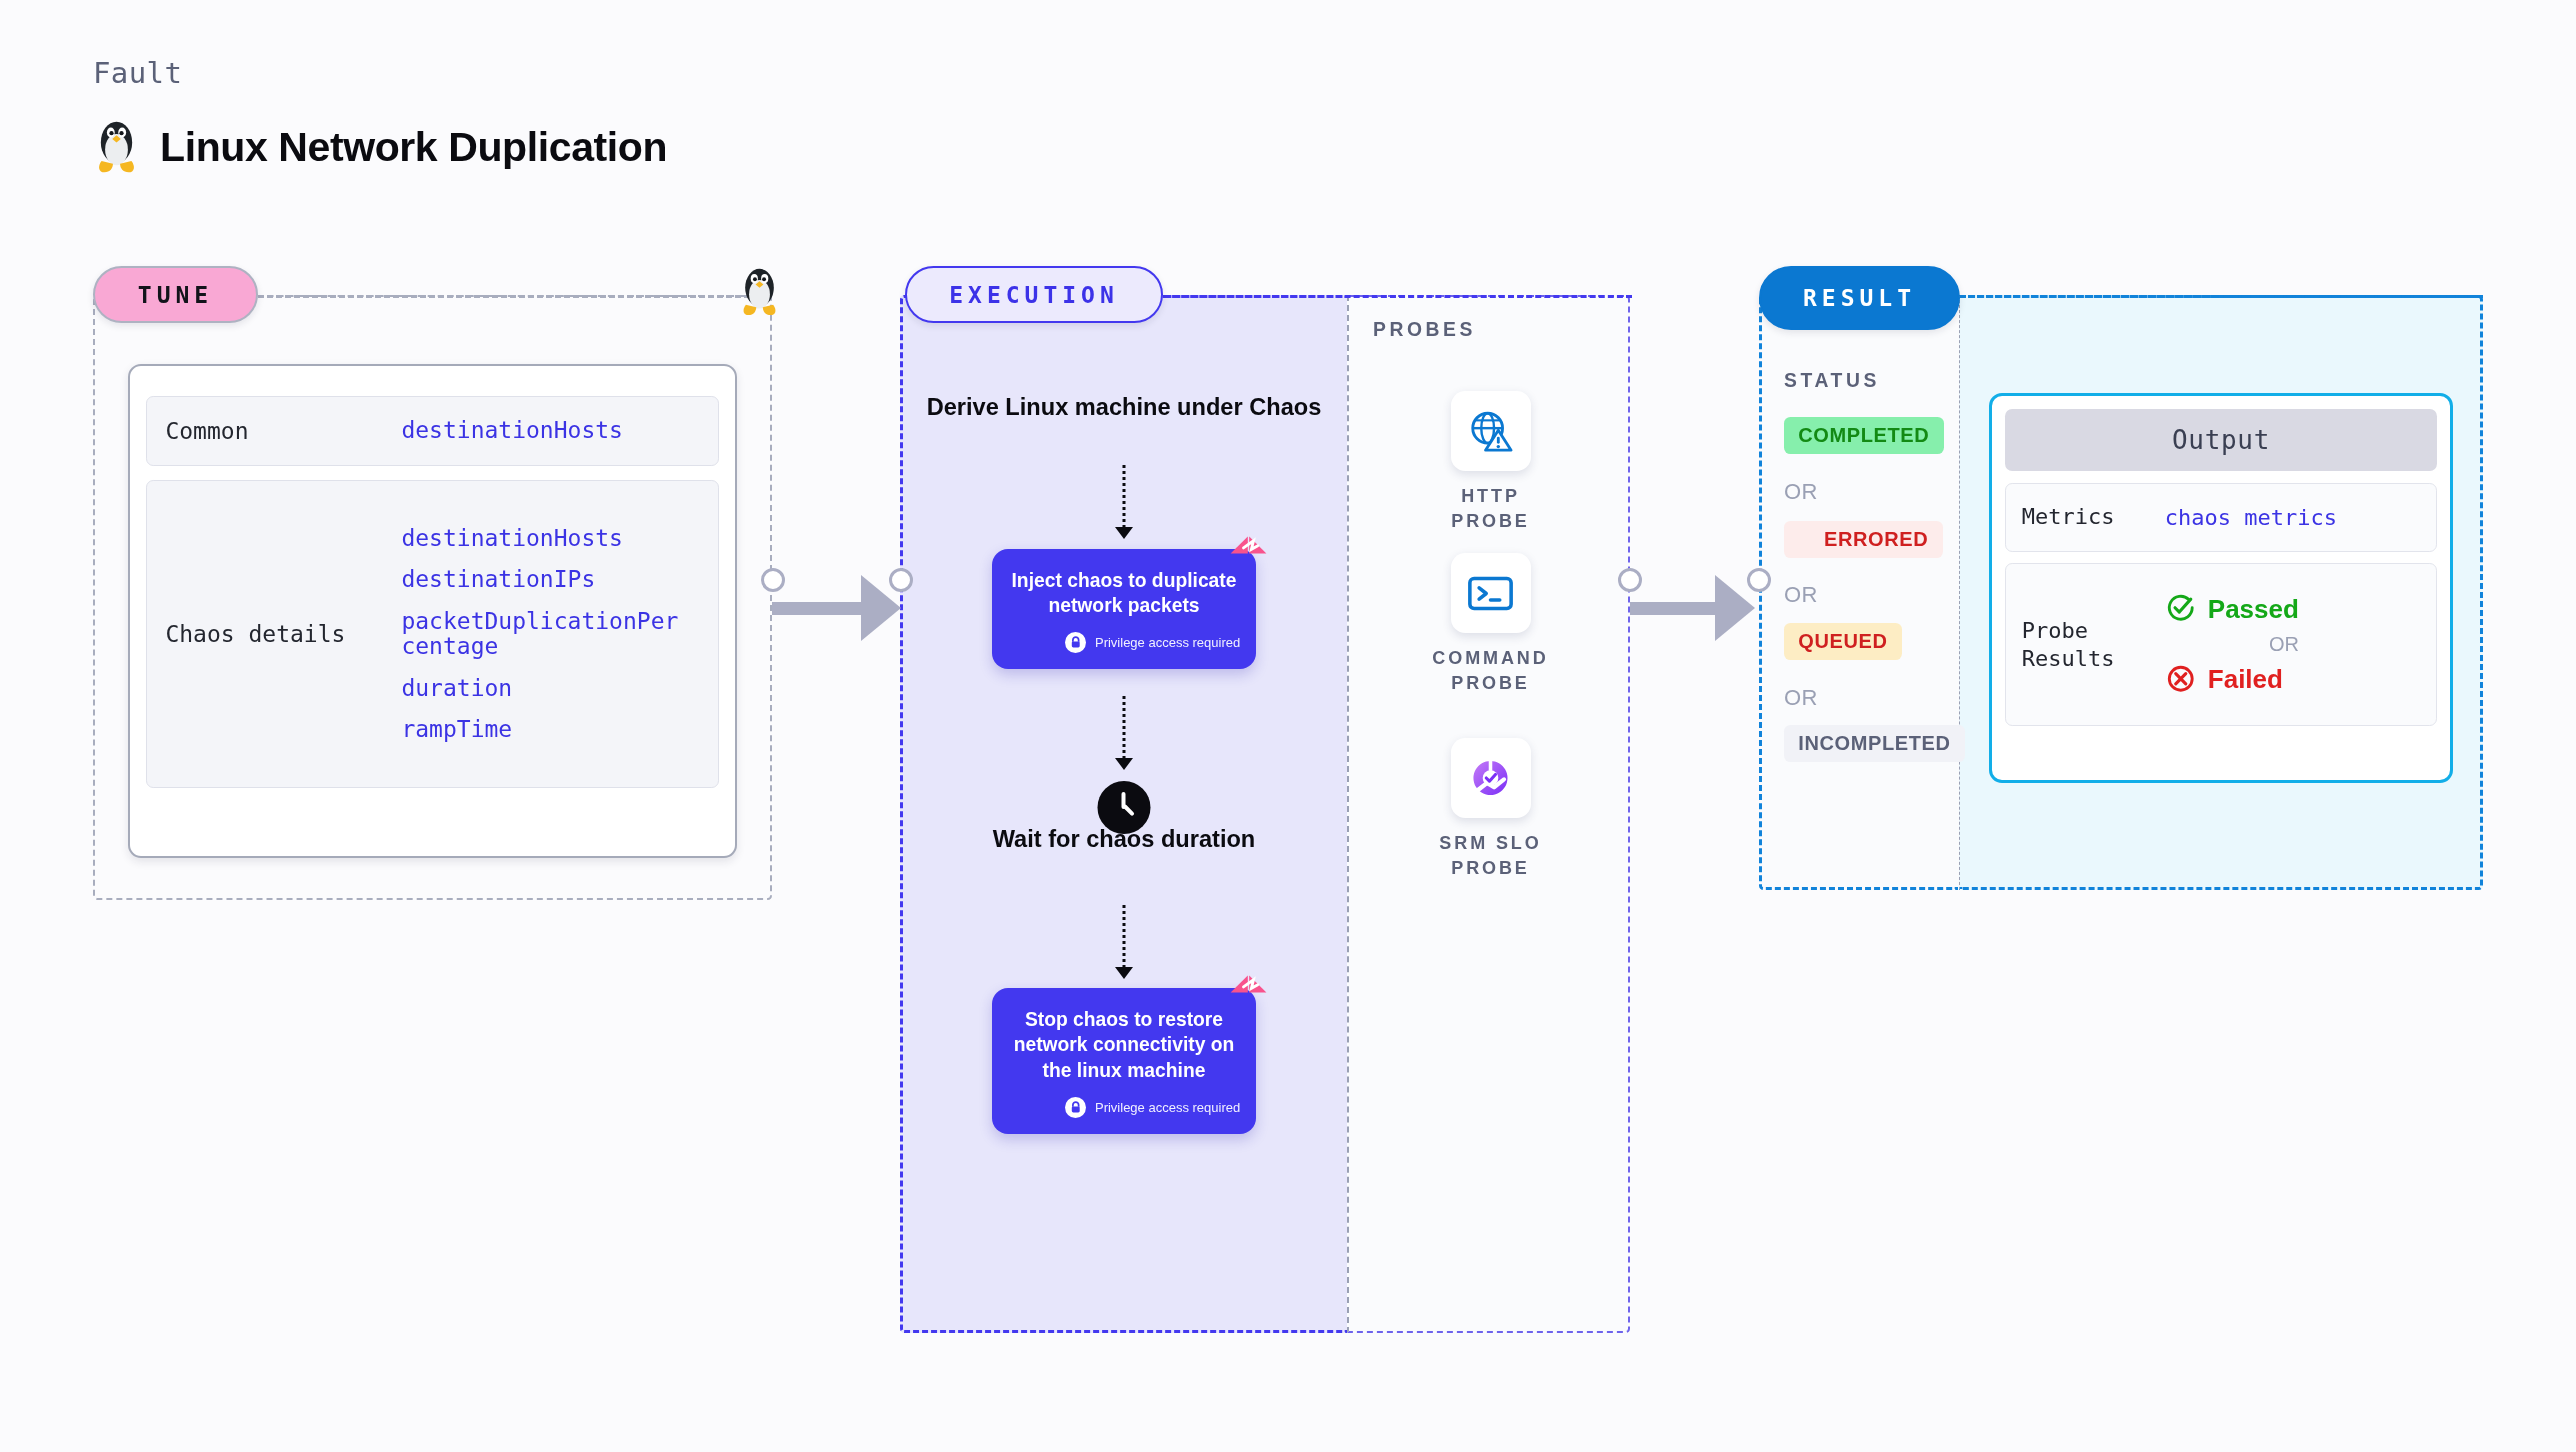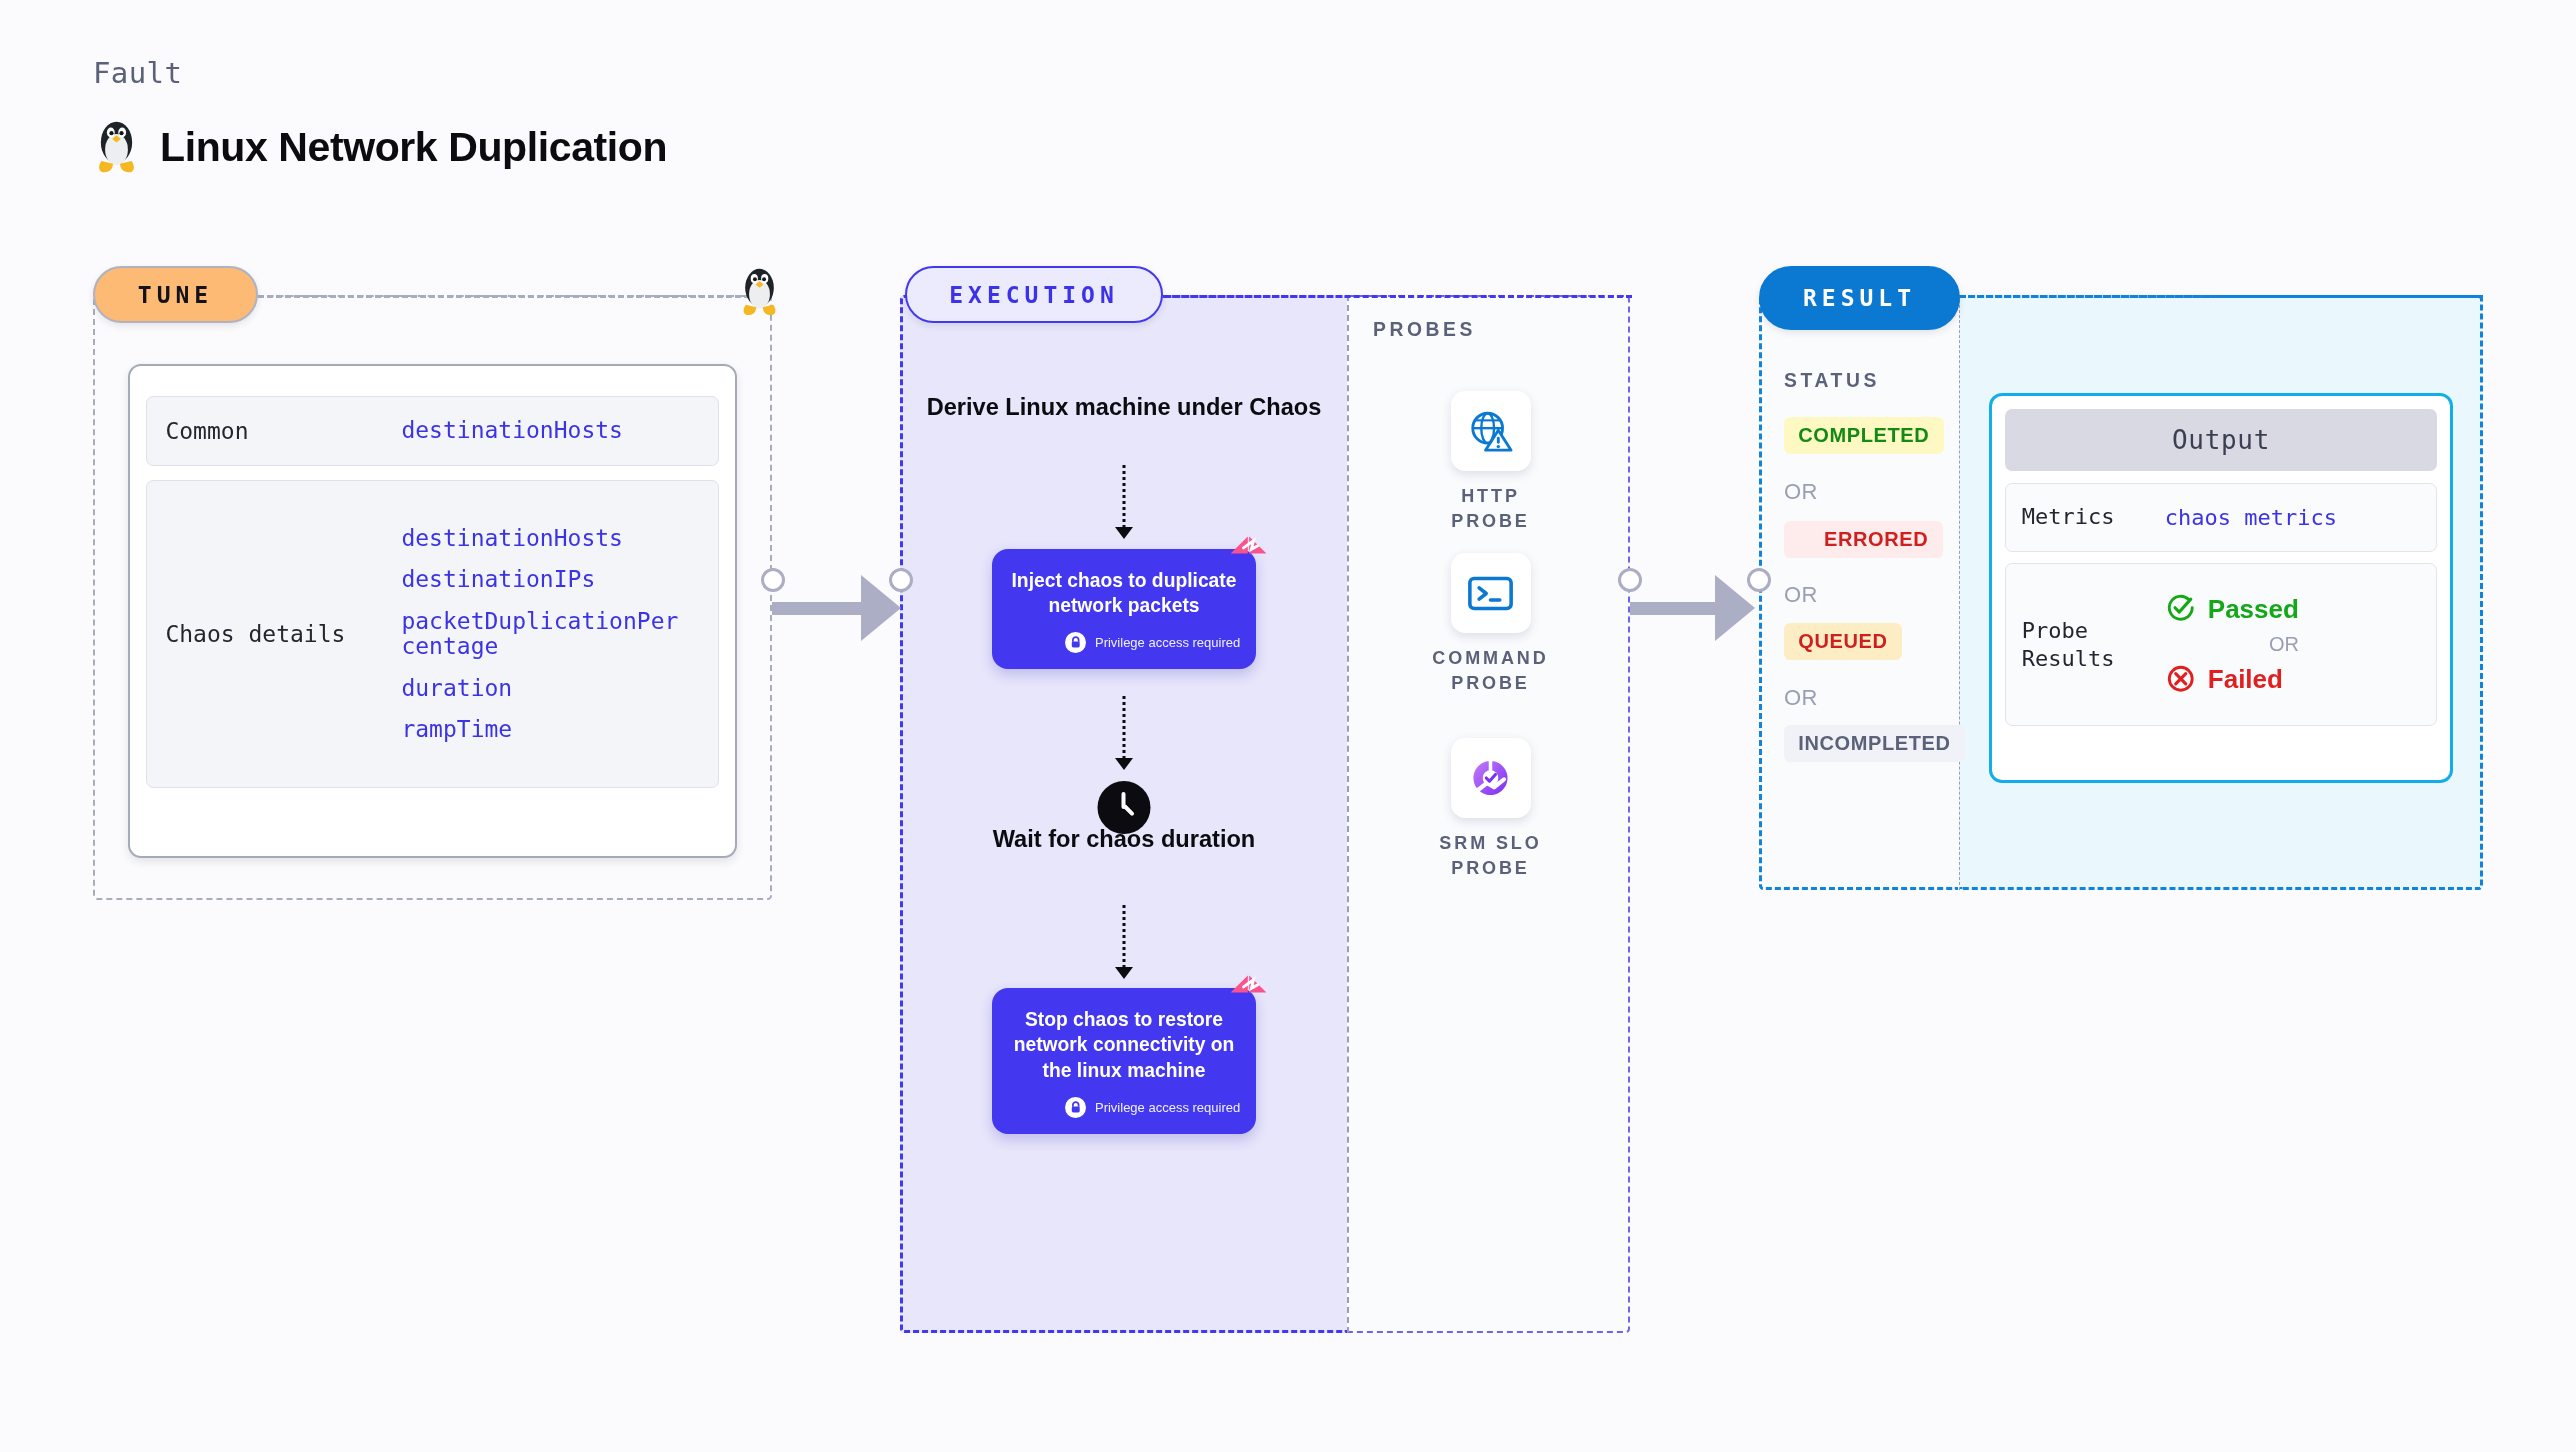--- a/index.html
+++ b/index.html
@@ -35,21 +35,21 @@
     display: flex; align-items: center; justify-content: center;
     border-radius: 716px;
     font-family: "DejaVu Sans Mono", monospace;
     font-weight: 700;
     letter-spacing: 5px;
     z-index: 30;
     box-shadow: 0 2.9px 7.2px rgba(30,30,60,0.10);
   }
   .pill-tune {
     left: 93px; top: 266px; width: 165px; height: 57px;
-    background: #fdba74; border: 2.1px solid #aeb2c2; color: #12131a;
+    background: #f9a8d4; border: 2.1px solid #aeb2c2; color: #12131a;
     font-size: 23px;
   }
   .pill-exec {
     left: 905px; top: 266px; width: 258px; height: 57px;
     background: #eceafd; border: 2.1px solid #4338ef; color: #3c32e8;
     font-size: 23px;
   }
   .pill-result {
     left: 1759px; top: 266px; width: 201px; height: 64px;
     background: #0b78d1; border: 2.1px solid #0b78d1; color: #ffffff;
@@ -433,21 +433,21 @@
         <rect x="30.5" y="5" width="5" height="16" fill="#fff"></rect>
         <path d="M14 49 L28 38 L38 44 L52 33" stroke="#fff" stroke-width="6" fill="none" stroke-linecap="round" stroke-linejoin="round"></path>
         <path d="M27 31 L31.5 35.5 L40 26" stroke="#7b2ff7" stroke-width="4.4" fill="none" stroke-linecap="round" stroke-linejoin="round"></path>
       </svg>
     </div>
     <div class="probe-name">SRM SLO PROBE</div>
   </div>
 
   <div class="status-label">STATUS</div>
 
-  <div class="badge" style="top:417px; background:#fef9c3; color:#138a14;">COMPLETED</div>
+  <div class="badge" style="top:417px; background:#86efac; color:#138a14;">COMPLETED</div>
   <div class="or-txt" style="top:479px;">OR</div>
   <div class="badge" style="top:521px; background:#fdeceb; color:#cf2020;padding-left:40px;">ERRORED</div>
   <div class="or-txt" style="top:582px;">OR</div>
   <div class="badge" style="top:623px; background:#fdedc4; color:#cf2020;">QUEUED</div>
   <div class="or-txt" style="top:685px;">OR</div>
   <div class="badge" style="top:725px; background:#f1f2f7; color:#5b6178;">INCOMPLETED</div>
 
   <div class="out-card">
     <div class="panel-header">Output</div>
 

